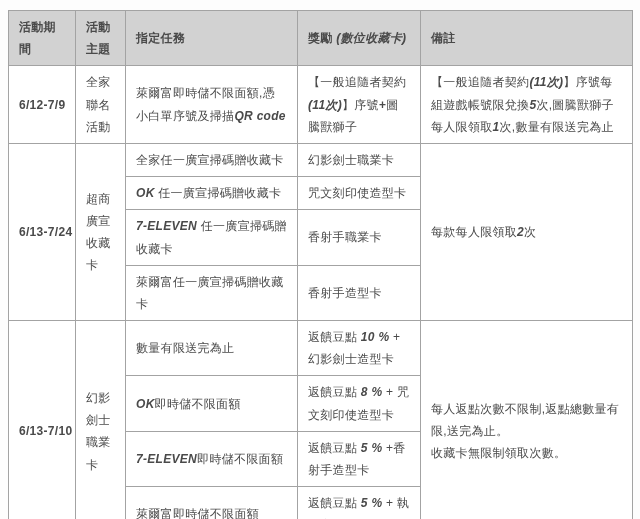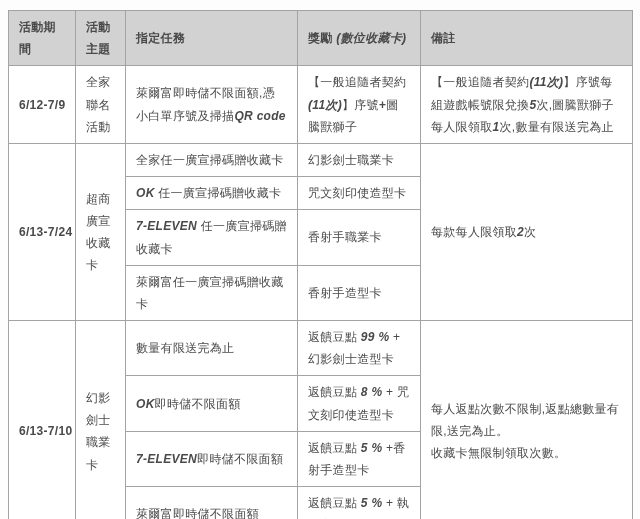--- a/index.html
+++ b/index.html
@@ -90,21 +90,21 @@
       </tr>
       <tr class="h-s2">
         <td><span>萊爾富任一廣宣掃碼贈收藏卡</span></td>
         <td><span>香射手造型卡</span></td>
       </tr>
 
       <tr class="h-s3">
         <td class="date" rowspan="4">6/13-7/10</td>
         <td rowspan="4"><span>幻影劍士職業卡</span></td>
         <td><span>數量有限送完為止</span></td>
-        <td><span>返饋豆點 </span><span class="bi">99 %</span><span> + 幻影劍士造型卡</span></td>
+        <td><span>返饋豆點 </span><span class="bi">10 %</span><span> + 幻影劍士造型卡</span></td>
         <td rowspan="4"><span>每人返點次數不限制,返點總數量有限,送完為止。
 收藏卡無限制領取次數。</span></td>
       </tr>
       <tr class="h-s3">
         <td><span class="bi">OK</span><span>即時儲不限面額</span></td>
         <td><span>返饋豆點 </span><span class="bi">8 %</span><span> + 咒文刻印使造型卡</span></td>
       </tr>
       <tr class="h-s3">
         <td><span class="bi">7-ELEVEN</span><span>即時儲不限面額</span></td>
         <td><span>返饋豆點 </span><span class="bi">5 %</span><span> +香射手造型卡</span></td>

